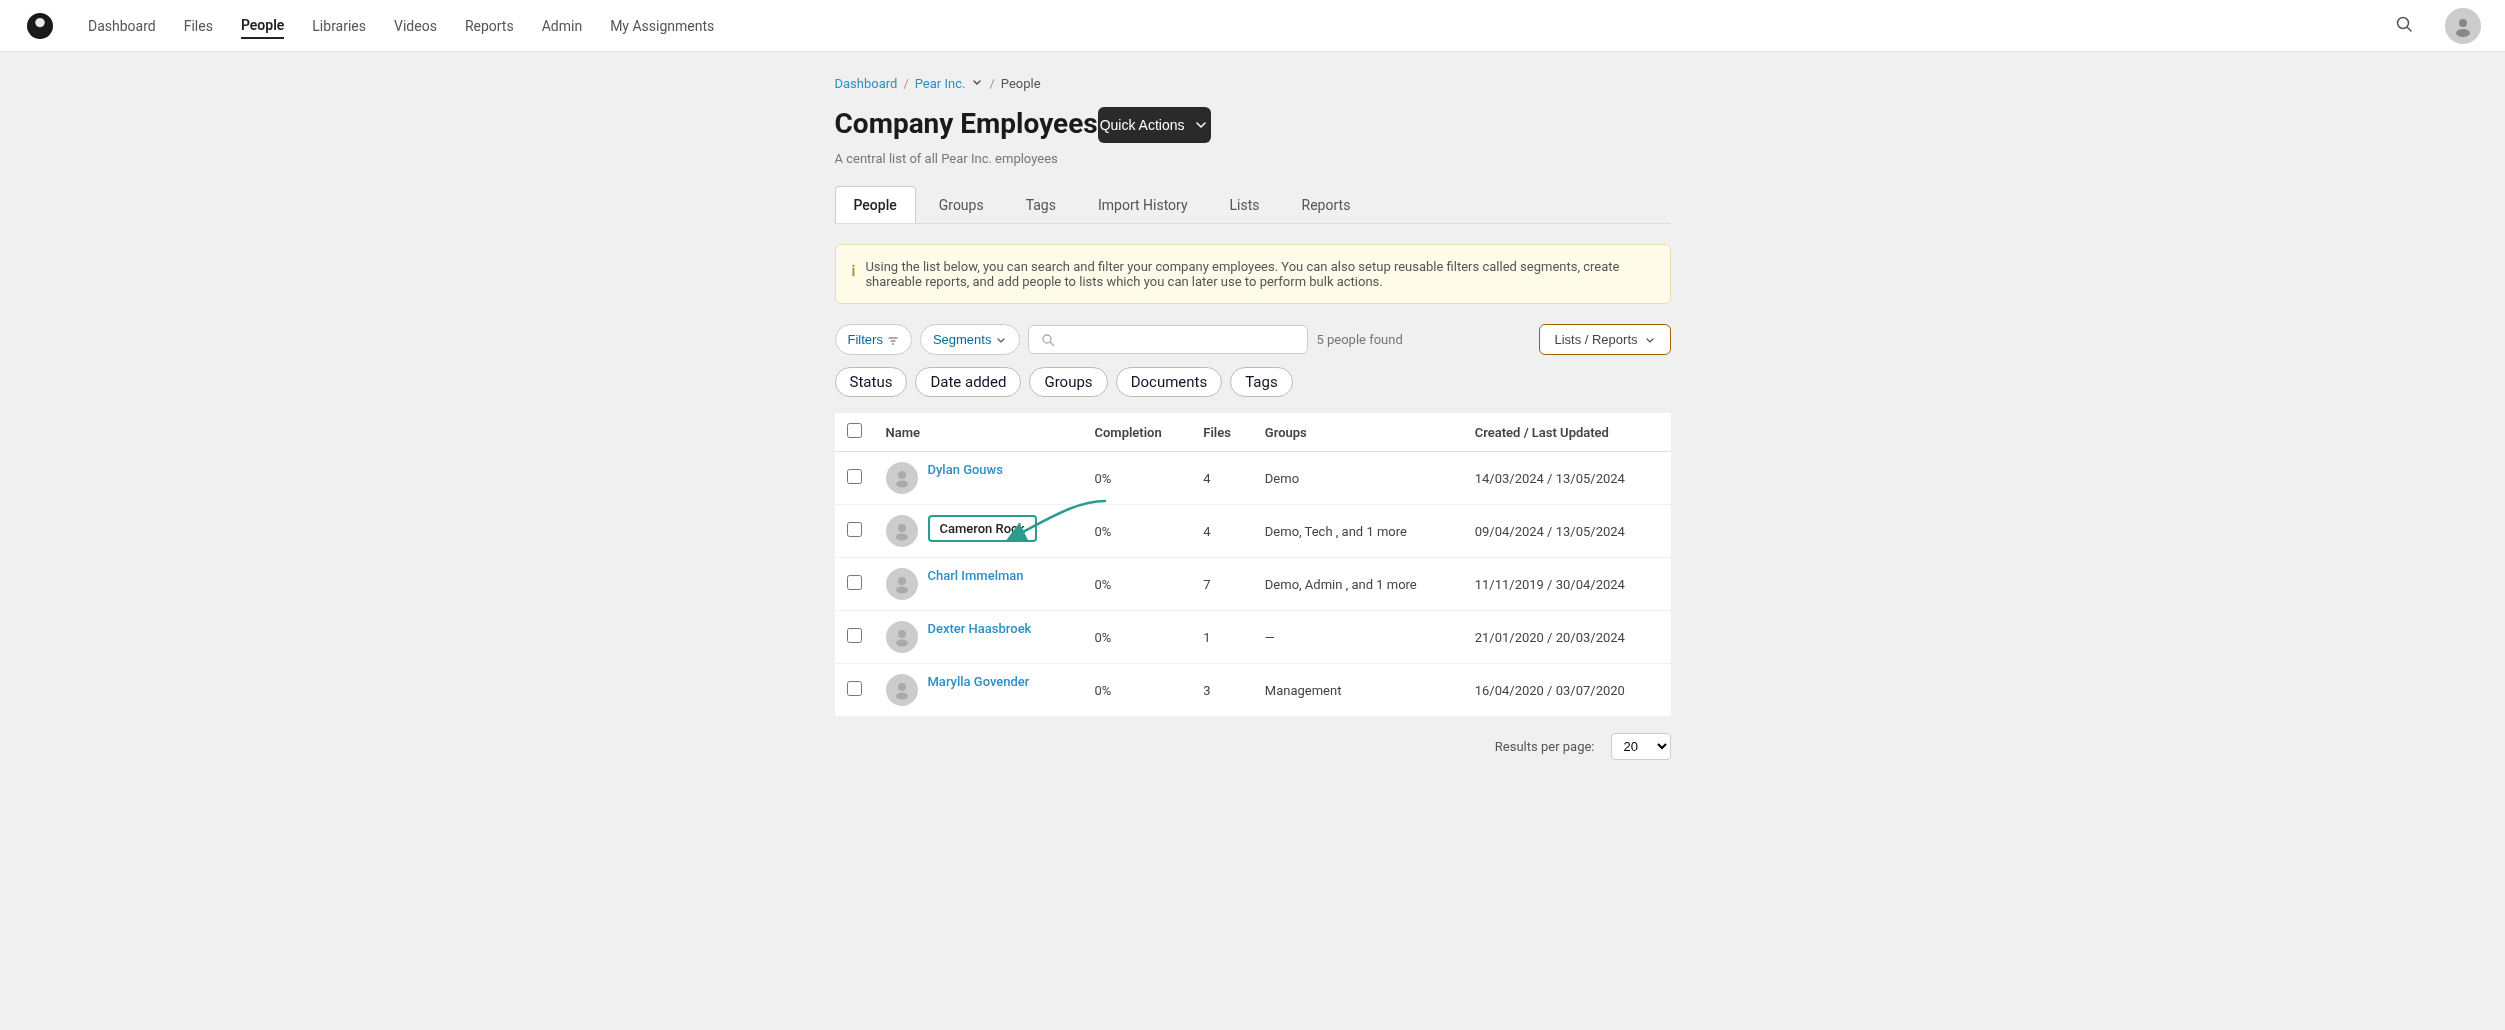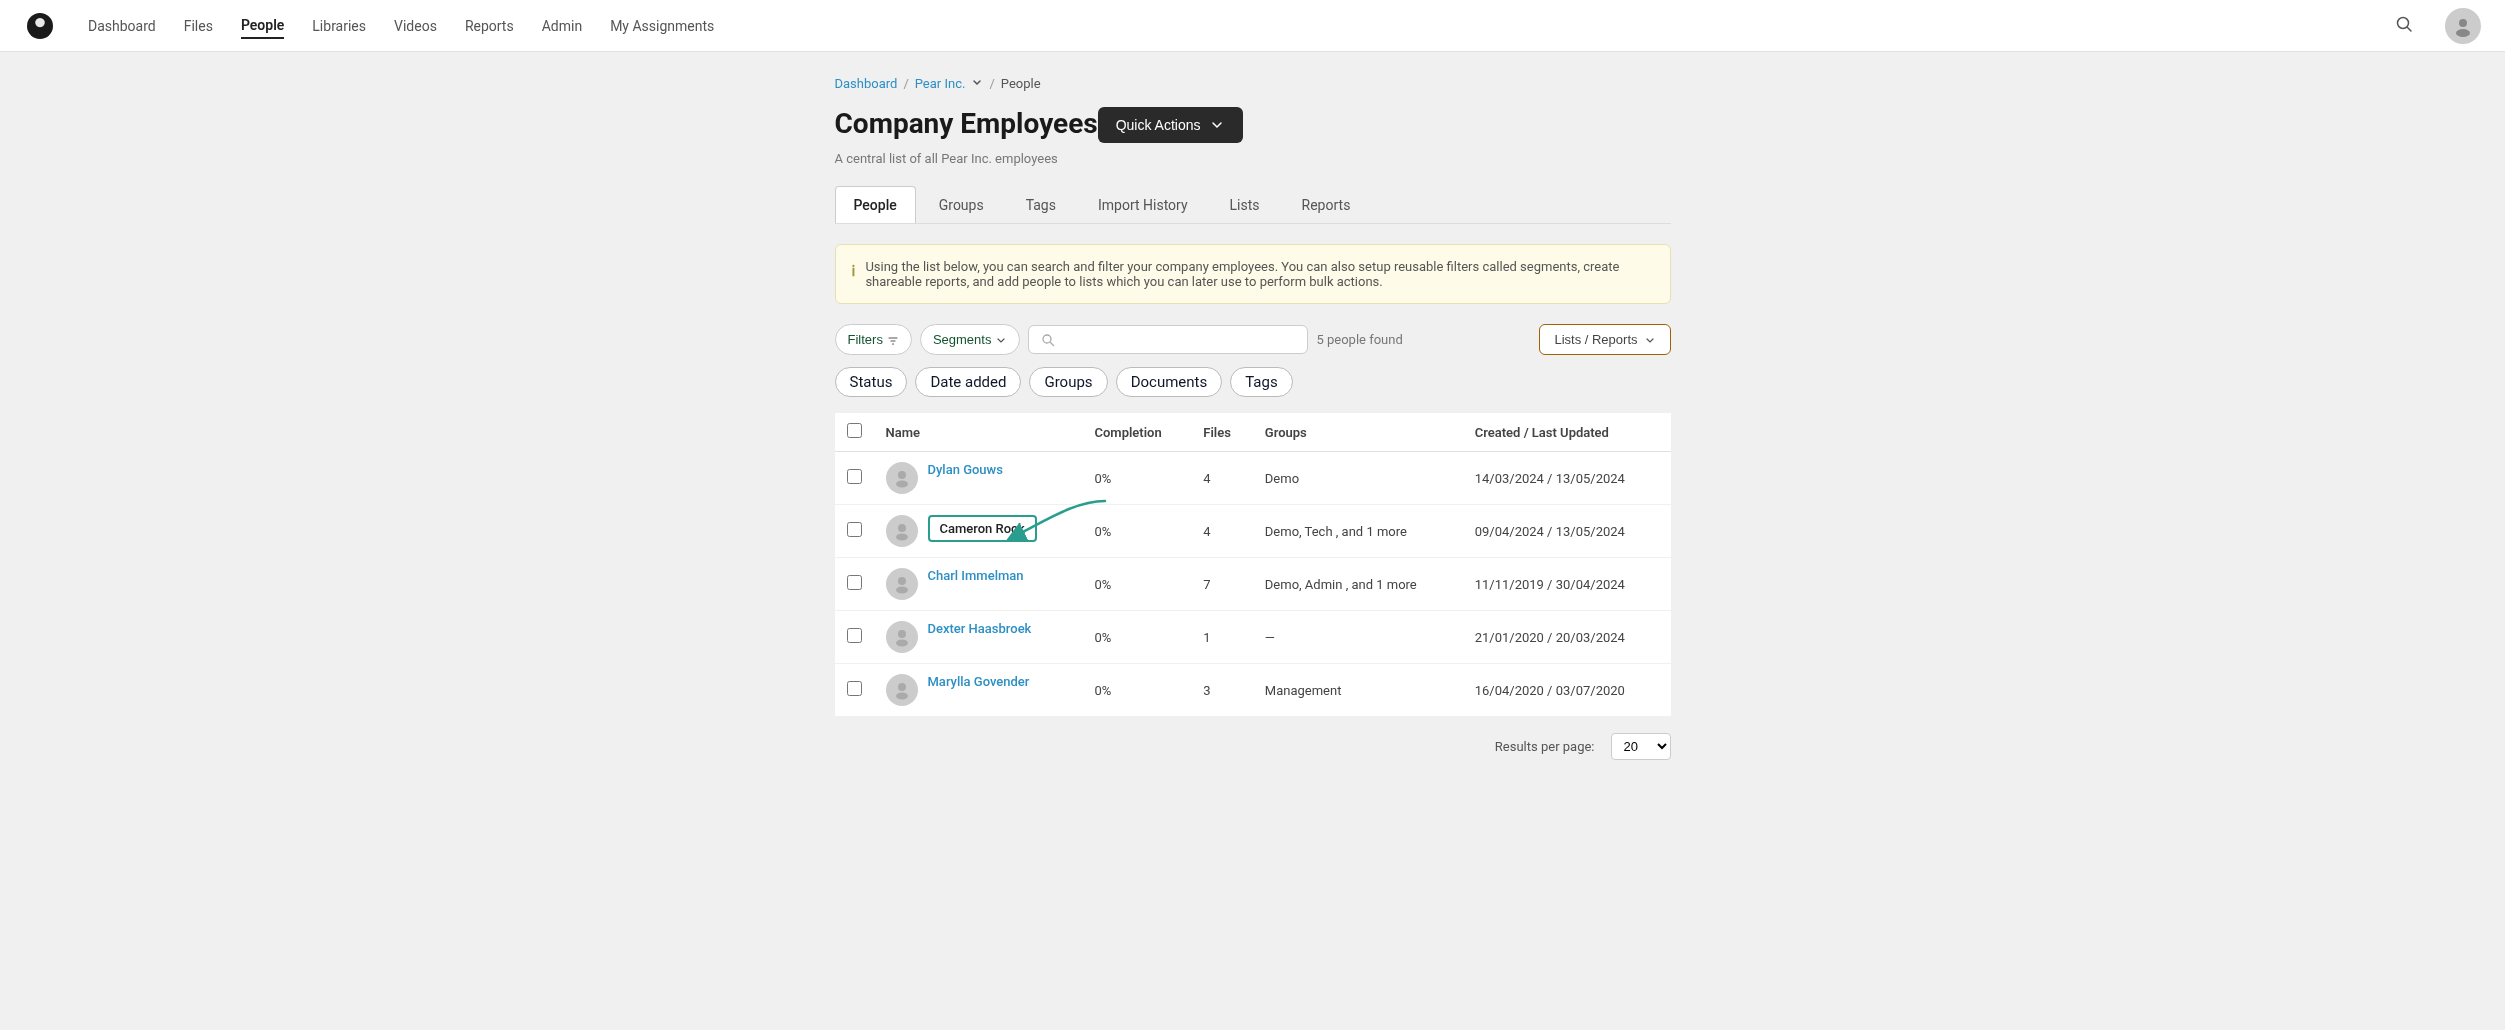--- a/index.html
+++ b/index.html
@@ -22,35 +22,35 @@
     .breadcrumb { display: flex; align-items: center; gap: 6px; font-size: 13px; color: #555; margin-bottom: 16px; }
     .breadcrumb a { color: #2d8fc4; text-decoration: none; }
     .breadcrumb .sep { color: #999; }
 
     
     .page-header { display: flex; align-items: flex-start; margin-bottom: 8px; }
     .page-title { font-size: 28px; font-weight: 700; color: #1a1a1a; }
     .page-subtitle { font-size: 13px; color: #777; margin-bottom: 20px; }
 
     
-    .quick-actions-btn { display: flex; align-items: center; gap: 8px; background: #2a2a2a; color: #fff; border: none; border-radius: 6px; padding: 10px 18px; font-size: 14px; font-weight: 500; cursor: pointer; }
+    .quick-actions-btn { display: flex; align-items: center; gap: 8px; background: #2a2a2a; color: #fff; border: none; border-radius: 6px; padding: 10px 2px; font-size: 14px; font-weight: 500; cursor: pointer; }
     .quick-actions-btn svg { width: 16px; height: 16px; }
 
     
     .tabs { display: flex; gap: 4px; margin-bottom: 20px; border-bottom: 1px solid #ddd; }
     .tab { padding: 10px 18px; font-size: 14px; color: #555; cursor: pointer; border: 1px solid transparent; border-bottom: none; border-radius: 4px 4px 0 0; background: transparent; }
     .tab.active { border-color: #ccc; background: #fff; color: #222; font-weight: 500; }
 
     
     .info-box { background: #fefce8; border: 1px solid #e8e0b0; border-radius: 6px; padding: 14px 16px; margin-bottom: 20px; display: flex; gap: 10px; font-size: 13px; color: #555; }
     .info-icon { color: #a0963c; font-weight: bold; font-size: 15px; flex-shrink: 0; margin-top: 1px; }
 
     
     .filter-bar { display: flex; align-items: center; gap: 8px; margin-bottom: 12px; flex-wrap: wrap; }
-    .filter-btn { display: flex; align-items: center; gap: 4px; padding: 7px 12px; border: 1px solid #ccc; border-radius: 20px; background: #fff; font-size: 13px; color: #14532d; cursor: pointer; }
+    .filter-btn { display: flex; align-items: center; gap: 4px; padding: 7px 12px; border: 1px solid #ccc; border-radius: 20px; background: #fff; font-size: 13px; color: #0369a1; cursor: pointer; }
     .filter-btn svg { width: 12px; height: 12px; }
     .search-box { flex: 1; max-width: 280px; display: flex; align-items: center; background: #fff; border: 1px solid #ccc; border-radius: 6px; padding: 6px 12px; gap: 6px; }
     .search-box input { border: none; outline: none; font-size: 13px; flex: 1; background: transparent; }
     .people-count { font-size: 13px; color: #777; white-space: nowrap; }
     .lists-reports-btn { display: flex; align-items: center; gap: 6px; padding: 7px 14px; border: 1px solid #a16207; border-radius: 6px; background: #fff; font-size: 13px; color: #444; cursor: pointer; margin-left: auto; }
 
     
     .filter-tags { display: flex; gap: 8px; margin-bottom: 16px; flex-wrap: wrap; }
     .filter-tag { padding: 5px 14px; border: 1px solid #bbb; border-radius: 20px; background: #fff; font-size: 15px; color: #0f172a; cursor: pointer; }
 

